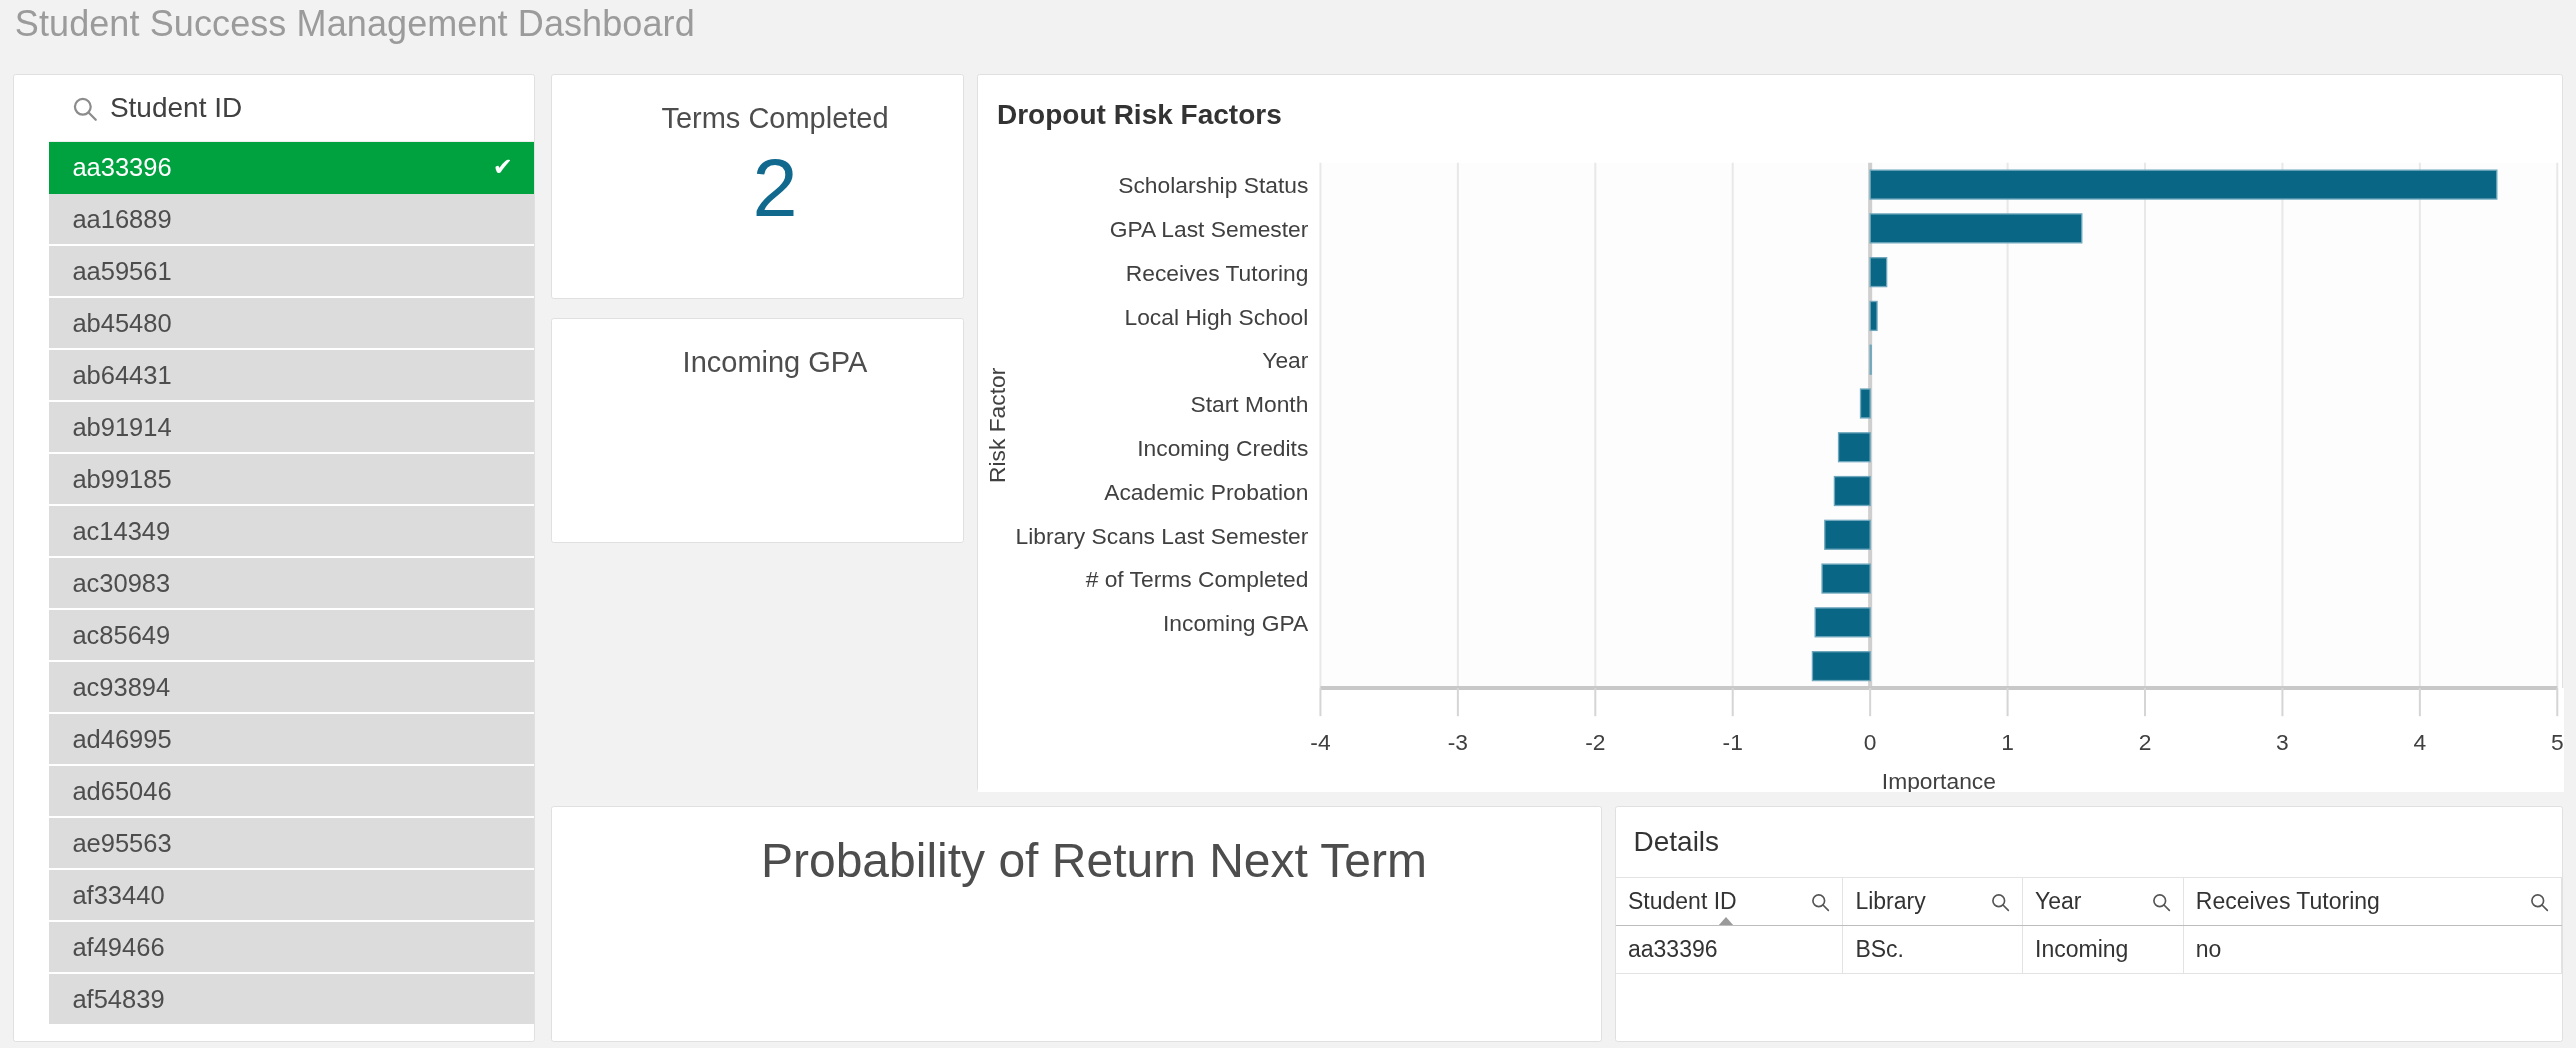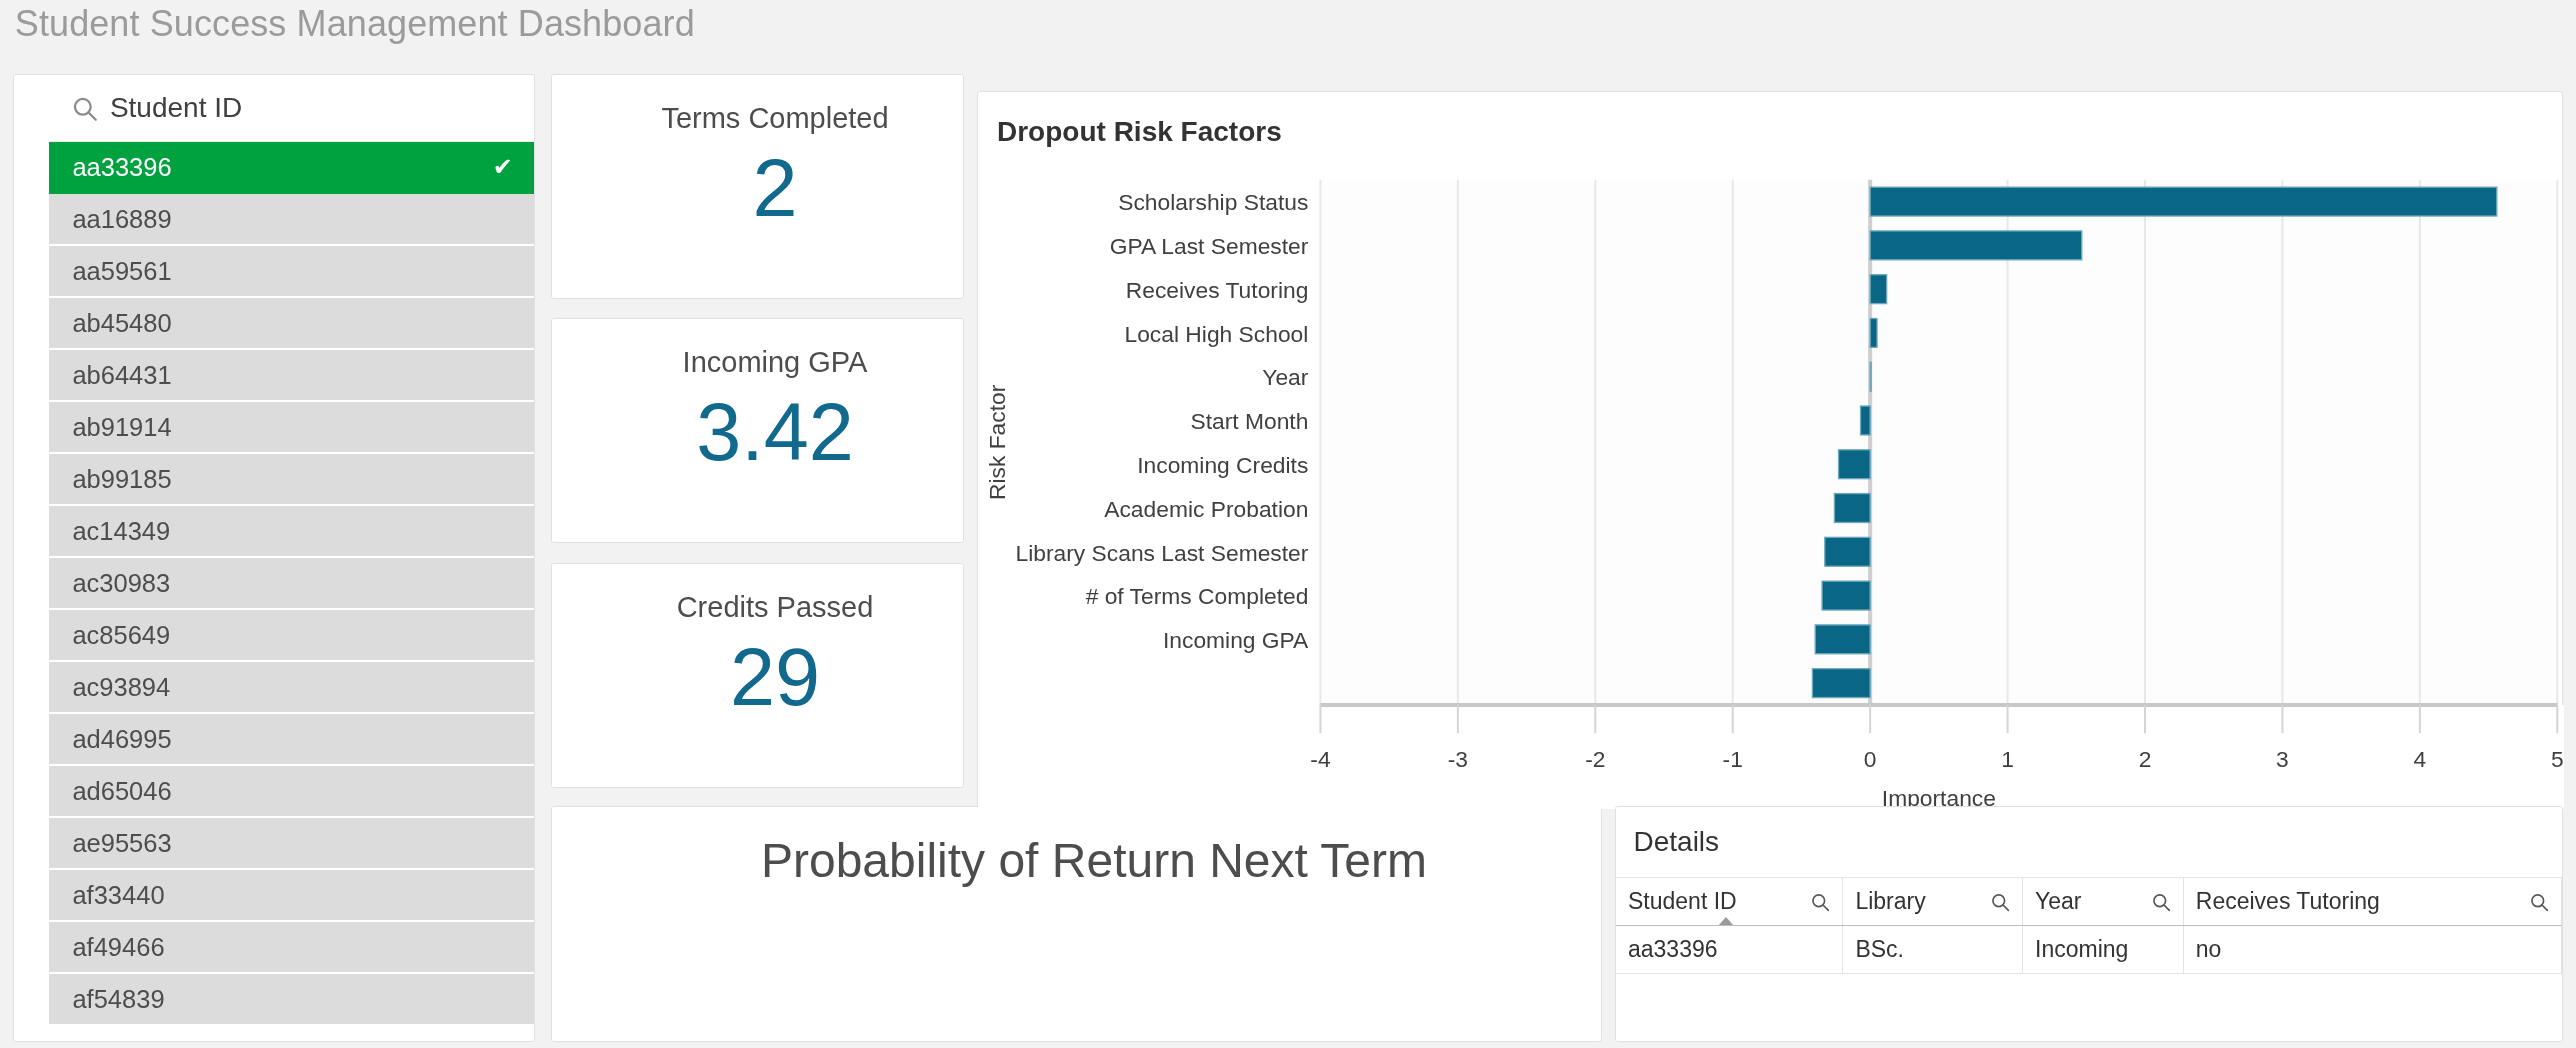--- a/index.html
+++ b/index.html
@@ -66,21 +66,21 @@
   #kpi-credits { left: 551px; top: 563px;  width: 413px; height: 225px; }
   #kpi-credits .kpi-title { margin-top: 27px; }
   #kpi-credits .kpi-value { font-size: 81px; margin-top: 13.4px; }
 
   
   #prob-card { left: 551px; top: 806px; width: 1051px; height: 236px; }
   #prob-title { font-size: 48px; color: #4d4d4d; margin-top: 25.5px; white-space: nowrap; }
   #prob-value { font-size: 75px; color: #11698e; margin-top: 9.4px; }
 
   
-  #chart-card { left: 977px; top: 91px; width: 1586px; height: 717px; }
+  #chart-card { left: 977px; top: 74px; width: 1586px; height: 717px; }
   #chart-title {
     position: absolute; left: 19px; top: 24px;
     font-size: 28px; color: #333333; font-weight: 700;
   }
   #plot {
     position: absolute; left: 0; top: 81px; width: 1586px; height: 636px;
   }
   #plot-svg { display: block; width: 1586px; height: 636px; }
 
   
@@ -181,27 +181,22 @@
       </div>
   </div>
 
   <div class="card kpi" id="kpi-terms">
     <div class="kpi-title">Terms Completed</div>
     <div class="kpi-value">2</div>
   </div>
 
   <div class="card kpi" id="kpi-gpa">
     <div class="kpi-title">Incoming GPA</div>
-    <div class="kpi-value">3.42</div>
-  </div>
-
-  <div class="card kpi" id="kpi-credits">
-    <div class="kpi-title">Credits Passed</div>
-    <div class="kpi-value">29</div>
-  </div>
+  </div>
+
 
   <div class="card kpi" id="prob-card">
     <div id="prob-title">Probability of Return Next Term</div>
   </div>
 
   <div class="card" id="chart-card">
     <div id="chart-title">Dropout Risk Factors</div>
     <div id="plot">
       <svg id="plot-svg" viewBox="0 0 2362 948" preserveAspectRatio="none">
           <rect x="510" y="10" width="1842" height="783" fill="#fdfdfd"></rect>

